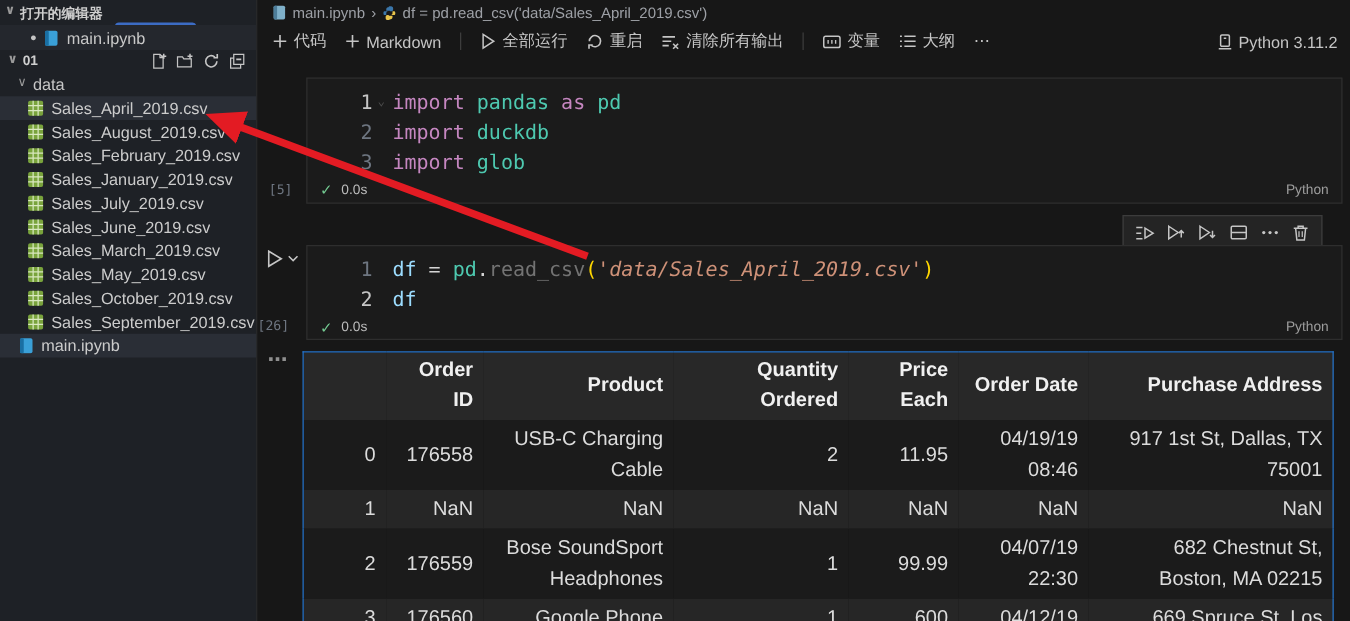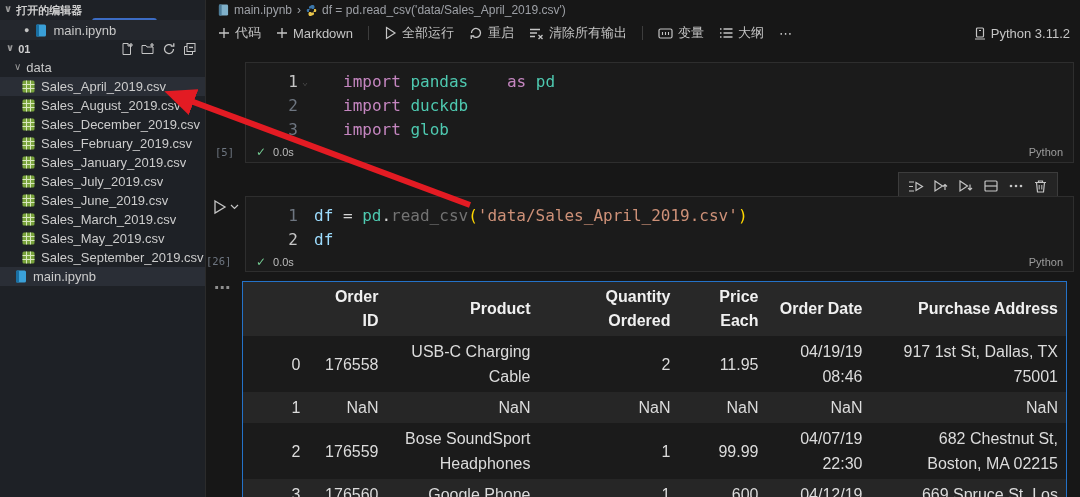--- a/index.html
+++ b/index.html
@@ -41,22 +41,22 @@
   .cell-box { position:absolute; left:39px; right:6px; background:#1b1b1b;
     border:1px solid #2e2e2e; display:flex; flex-direction:column; }
   .cell1 { top:62px; height:101px; }
   .cell2 { top:196px; height:76px; }
   .code-area { padding-top:7px; font-family:"DejaVu Sans Mono","Liberation Mono",monospace; font-size:16px; }
   .code-line { display:flex; height:24px; line-height:24px; }
   .ln { width:52px; text-align:right; color:#6e7681; flex:none; }
   .ln.active { color:#c6c6c6; }
   .fold { width:14px; color:#4d4d4d; font-size:10px; text-align:center; flex:none; }
   .toks { padding-left:2px; white-space:pre; }
-  .tk-kw { color:#C586C0;margin-left:29px; } .tk-mod { color:#4EC9B0; } .tk-var { color:#9CDCFE; }
-  .tk-fn { color:#737373; } .tk-str { color:#CE9178; } .tk-br { color:#FFD700; }
+  .tk-kw { color:#C586C0; } .tk-mod { color:#4EC9B0; } .tk-var { color:#9CDCFE; }
+  .tk-fn { color:#737373; } .tk-str { color:#CE9178;font-style:italic; } .tk-br { color:#FFD700; }
   .tk-pl { color:#D4D4D4; }
   .cell-status { margin-top:auto; height:20px; display:flex; align-items:center;
     padding:0 10px; font-size:11px; color:#bdbdbd; gap:7px; }
   .check { color:#73c991; font-size:12px; font-weight:bold; }
   .lang { margin-left:auto; color:#9d9d9d; }
   .exec-count { position:absolute; font-family:"DejaVu Sans Mono",monospace; font-size:10.5px; color:#6e7681; }
   .exec1 { left:9px; top:146px; }
   .exec2 { left:0; top:255px; }
   .run-btn { position:absolute; left:6px; top:199px; display:flex; align-items:center; gap:3px; color:#c5c5c5; }
   .out-ellipsis { position:absolute; left:8px; top:278px; color:#8f8f8f; font-size:16px; letter-spacing:1px; font-weight:bold; }
@@ -156,31 +156,20 @@
             <svg class="ic" width="13" height="13" viewBox="0 0 13 13">
               <rect x="0.5" y="0.5" width="12" height="12" rx="1.5" fill="#79a33c"></rect>
               <g stroke="#d9e8bf" stroke-width="1">
                 <path d="M0.5 4.5h12M0.5 8.5h12M4.5 0.5v12M8.5 0.5v12"></path>
               </g>
             </svg>
           </span>
           <span class="label">Sales_August_2019.csv</span>
         </div>
 
-        <div class="row file-row">
-          <span>
-            <svg class="ic" width="13" height="13" viewBox="0 0 13 13">
-              <rect x="0.5" y="0.5" width="12" height="12" rx="1.5" fill="#79a33c"></rect>
-              <g stroke="#d9e8bf" stroke-width="1">
-                <path d="M0.5 4.5h12M0.5 8.5h12M4.5 0.5v12M8.5 0.5v12"></path>
-              </g>
-            </svg>
-          </span>
-          <span class="label">Sales_December_2019.csv</span>
-        </div>
 
         <div class="row file-row">
           <span>
             <svg class="ic" width="13" height="13" viewBox="0 0 13 13">
               <rect x="0.5" y="0.5" width="12" height="12" rx="1.5" fill="#79a33c"></rect>
               <g stroke="#d9e8bf" stroke-width="1">
                 <path d="M0.5 4.5h12M0.5 8.5h12M4.5 0.5v12M8.5 0.5v12"></path>
               </g>
             </svg>
           </span>
@@ -241,20 +230,31 @@
               <rect x="0.5" y="0.5" width="12" height="12" rx="1.5" fill="#79a33c"></rect>
               <g stroke="#d9e8bf" stroke-width="1">
                 <path d="M0.5 4.5h12M0.5 8.5h12M4.5 0.5v12M8.5 0.5v12"></path>
               </g>
             </svg>
           </span>
           <span class="label">Sales_May_2019.csv</span>
         </div>
 
 
+        <div class="row file-row">
+          <span>
+            <svg class="ic" width="13" height="13" viewBox="0 0 13 13">
+              <rect x="0.5" y="0.5" width="12" height="12" rx="1.5" fill="#79a33c"></rect>
+              <g stroke="#d9e8bf" stroke-width="1">
+                <path d="M0.5 4.5h12M0.5 8.5h12M4.5 0.5v12M8.5 0.5v12"></path>
+              </g>
+            </svg>
+          </span>
+          <span class="label">Sales_October_2019.csv</span>
+        </div>
 
         <div class="row file-row">
           <span>
             <svg class="ic" width="13" height="13" viewBox="0 0 13 13">
               <rect x="0.5" y="0.5" width="12" height="12" rx="1.5" fill="#79a33c"></rect>
               <g stroke="#d9e8bf" stroke-width="1">
                 <path d="M0.5 4.5h12M0.5 8.5h12M4.5 0.5v12M8.5 0.5v12"></path>
               </g>
             </svg>
           </span>

